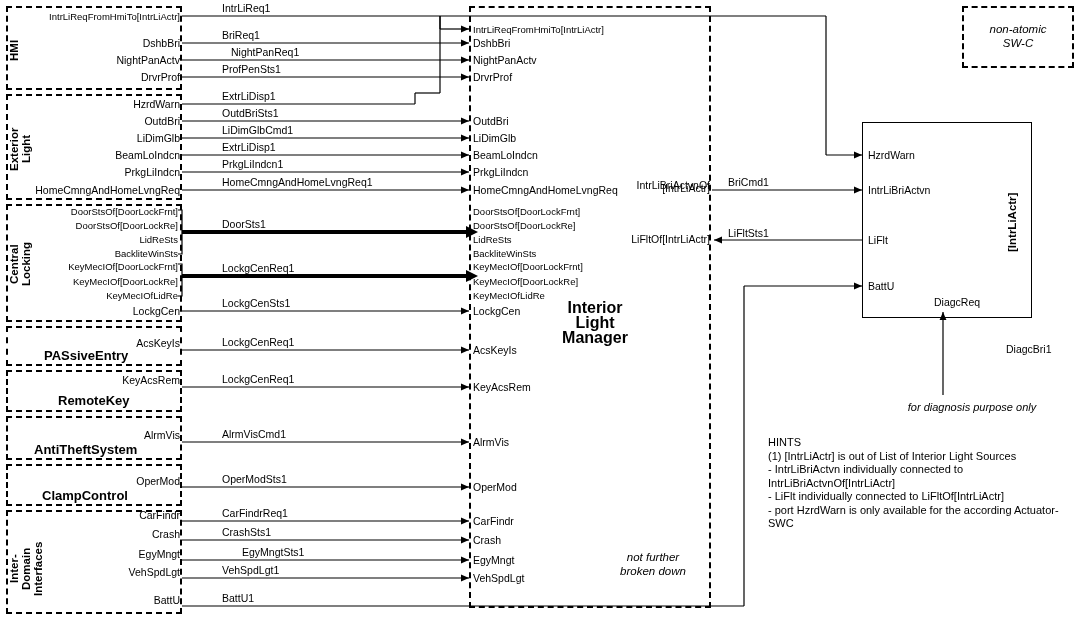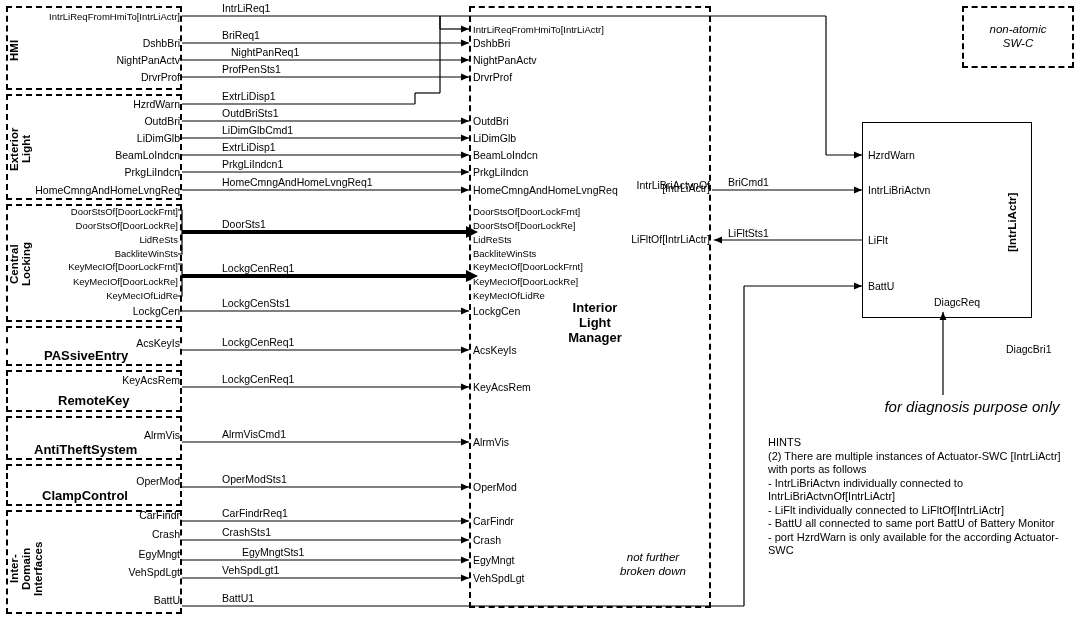--- a/index.html
+++ b/index.html
@@ -43,21 +43,21 @@
   .htitle {
     position:absolute;
     font-weight:bold;
     font-size:13px;
     color:#000;
     white-space:nowrap;
   }
   .center-title {
     position:absolute;
     font-weight:bold;
-    font-size:13px;
+    font-size:16px;
     color:#000;
     text-align:center;
     line-height:15px;
   }
   .italic {
     position:absolute;
     font-style:italic;
     font-size:11.5px;
     color:#000;
     text-align:center;
@@ -278,24 +278,23 @@
   <div class="lbl" style="left:728px; top:177px;">BriCmd1</div>
   <div class="lbl" style="left:728px; top:228px;">LiFltSts1</div>
   <div class="lbl" style="left:934px; top:297px;">DiagcReq</div>
   <div class="lbl" style="left:976px; top:344px;padding-left:30px;">DiagcBri1</div>
 
   <div class="lbl" style="left:868px; top:150px;">HzrdWarn</div>
   <div class="lbl" style="left:868px; top:185px;">IntrLiBriActvn</div>
   <div class="lbl" style="left:868px; top:235px;">LiFlt</div>
   <div class="lbl" style="left:868px; top:281px;">BattU</div>
 
-  <div class="italic" style="left:872px; top:400px; width:200px; font-size:15px;">for diagnosis purpose only</div>
+  <div class="italic" style="left:872px; top:400px; width:200px; font-size:11px;">for diagnosis purpose only</div>
 
   <div class="hints" style="left:768px; top:436px;">
     <div>HINTS</div>
-    <div>(2) There are multiple instances of Actuator-SWC [IntrLiActr] with ports as follows</div>
+    <div>(1) [IntrLiActr] is out of List of Interior Light Sources</div>
     <div>- IntrLiBriActvn individually connected to IntrLiBriActvnOf[IntrLiActr]</div>
     <div>- LiFlt individually connected to LiFltOf[IntrLiActr]</div>
-    <div>- BattU all connected to same port BattU of Battery Monitor</div>
     <div>- port HzrdWarn is only available for the according Actuator-SWC</div>
   </div>
 
 </div>
 
 </body></html>

